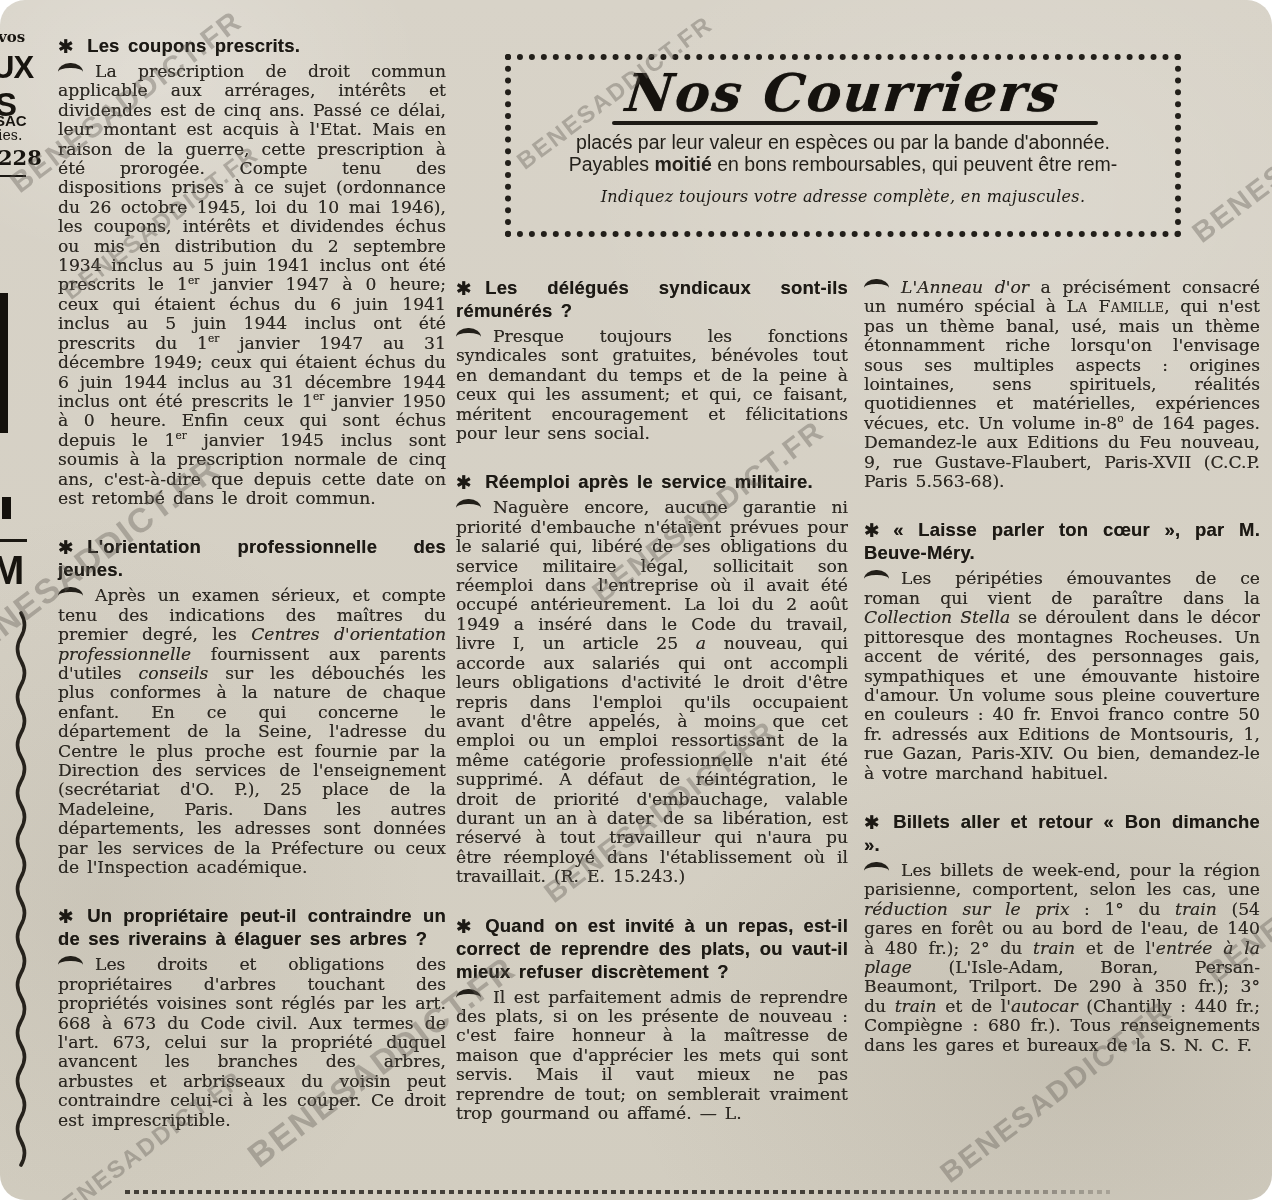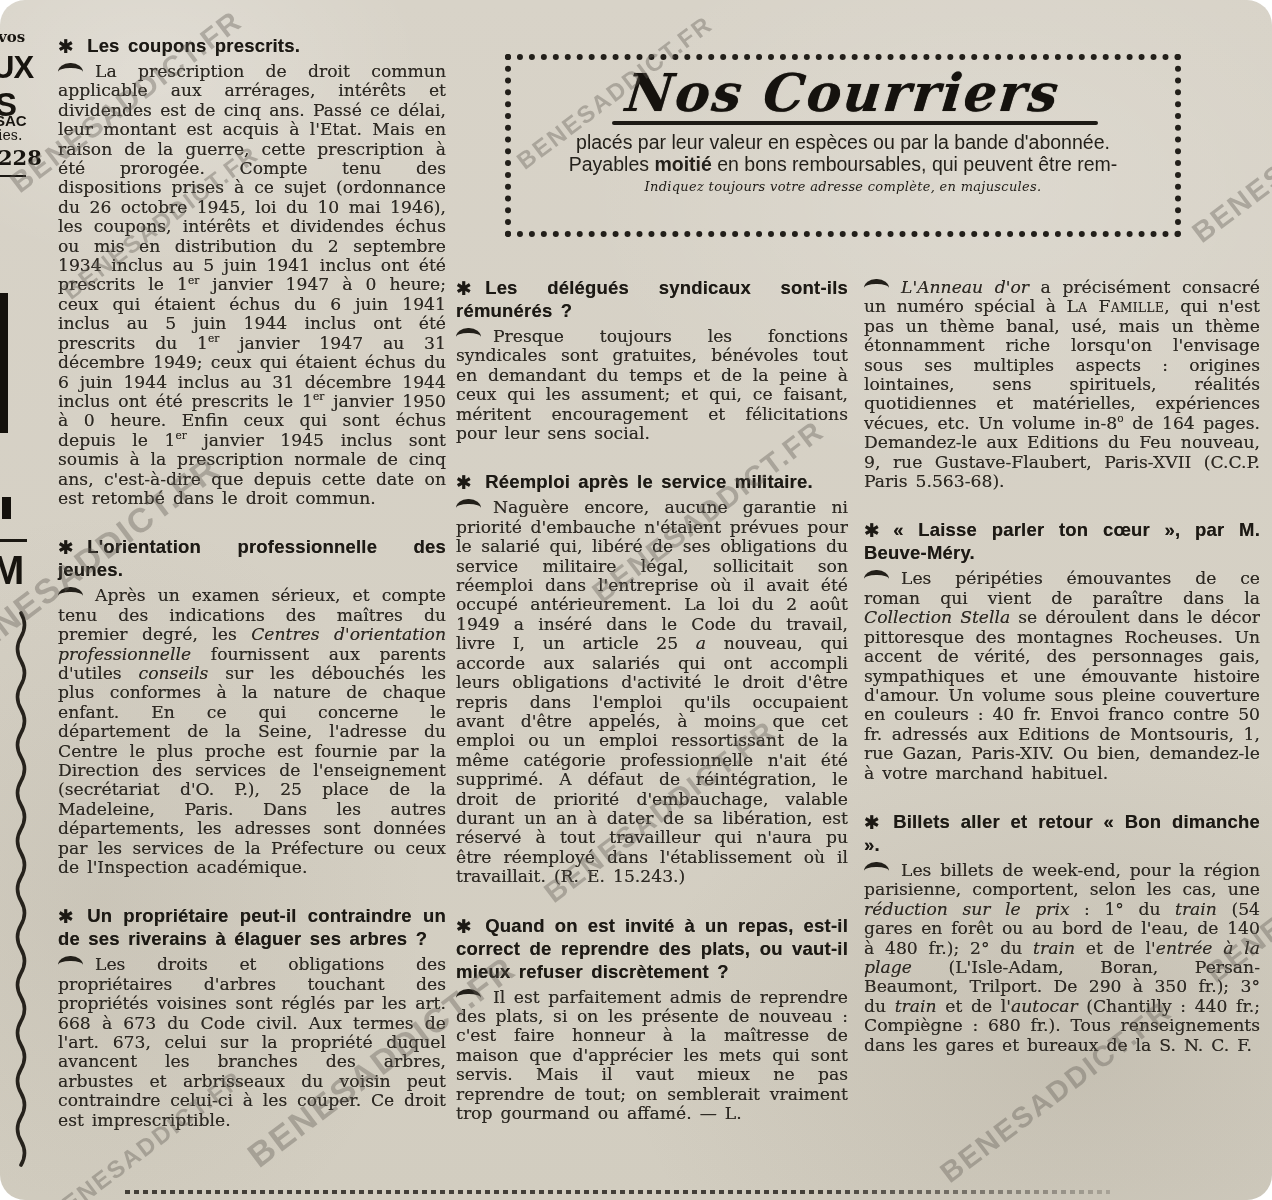--- a/index.html
+++ b/index.html
@@ -59,22 +59,22 @@
   }
   .hb-rule { width:486px; height:4px; background:#1d1a15; margin:2px auto 6px auto; border-radius:2px; transform:translateX(12px); }
   .hb-tariff {
     font-family:"Liberation Sans", sans-serif; font-weight:bold;
     font-size:19.5px; line-height:22px; color:#191611; letter-spacing:.2px;
   }
   .hb-pay {
     font-family:"Liberation Sans", sans-serif; font-size:19.5px; line-height:22px; color:#24211b;
   }
   .hb-notice {
-    font-family:"DejaVu Serif", serif; font-style:italic; font-size:13px;
-    line-height:23px; margin-top:0; color:#1d1a15; letter-spacing:.3px;
+    font-family:"DejaVu Serif", serif; font-style:italic; font-size:16px;
+    line-height:23px; margin-top:10px; color:#1d1a15; letter-spacing:.3px;
   }
 
   
   .frag { position:absolute; color:#17140f; white-space:nowrap; }
   .frag-sans { font-family:"Liberation Sans", sans-serif; font-weight:bold; }
   .frag-serif{ font-family:"DejaVu Serif", serif; }
   .mrule { position:absolute; background:#1b1813; }
   .mbar  { position:absolute; background:#14110c; }
   .wavy  { position:absolute; left:10px; top:610px; }
 

